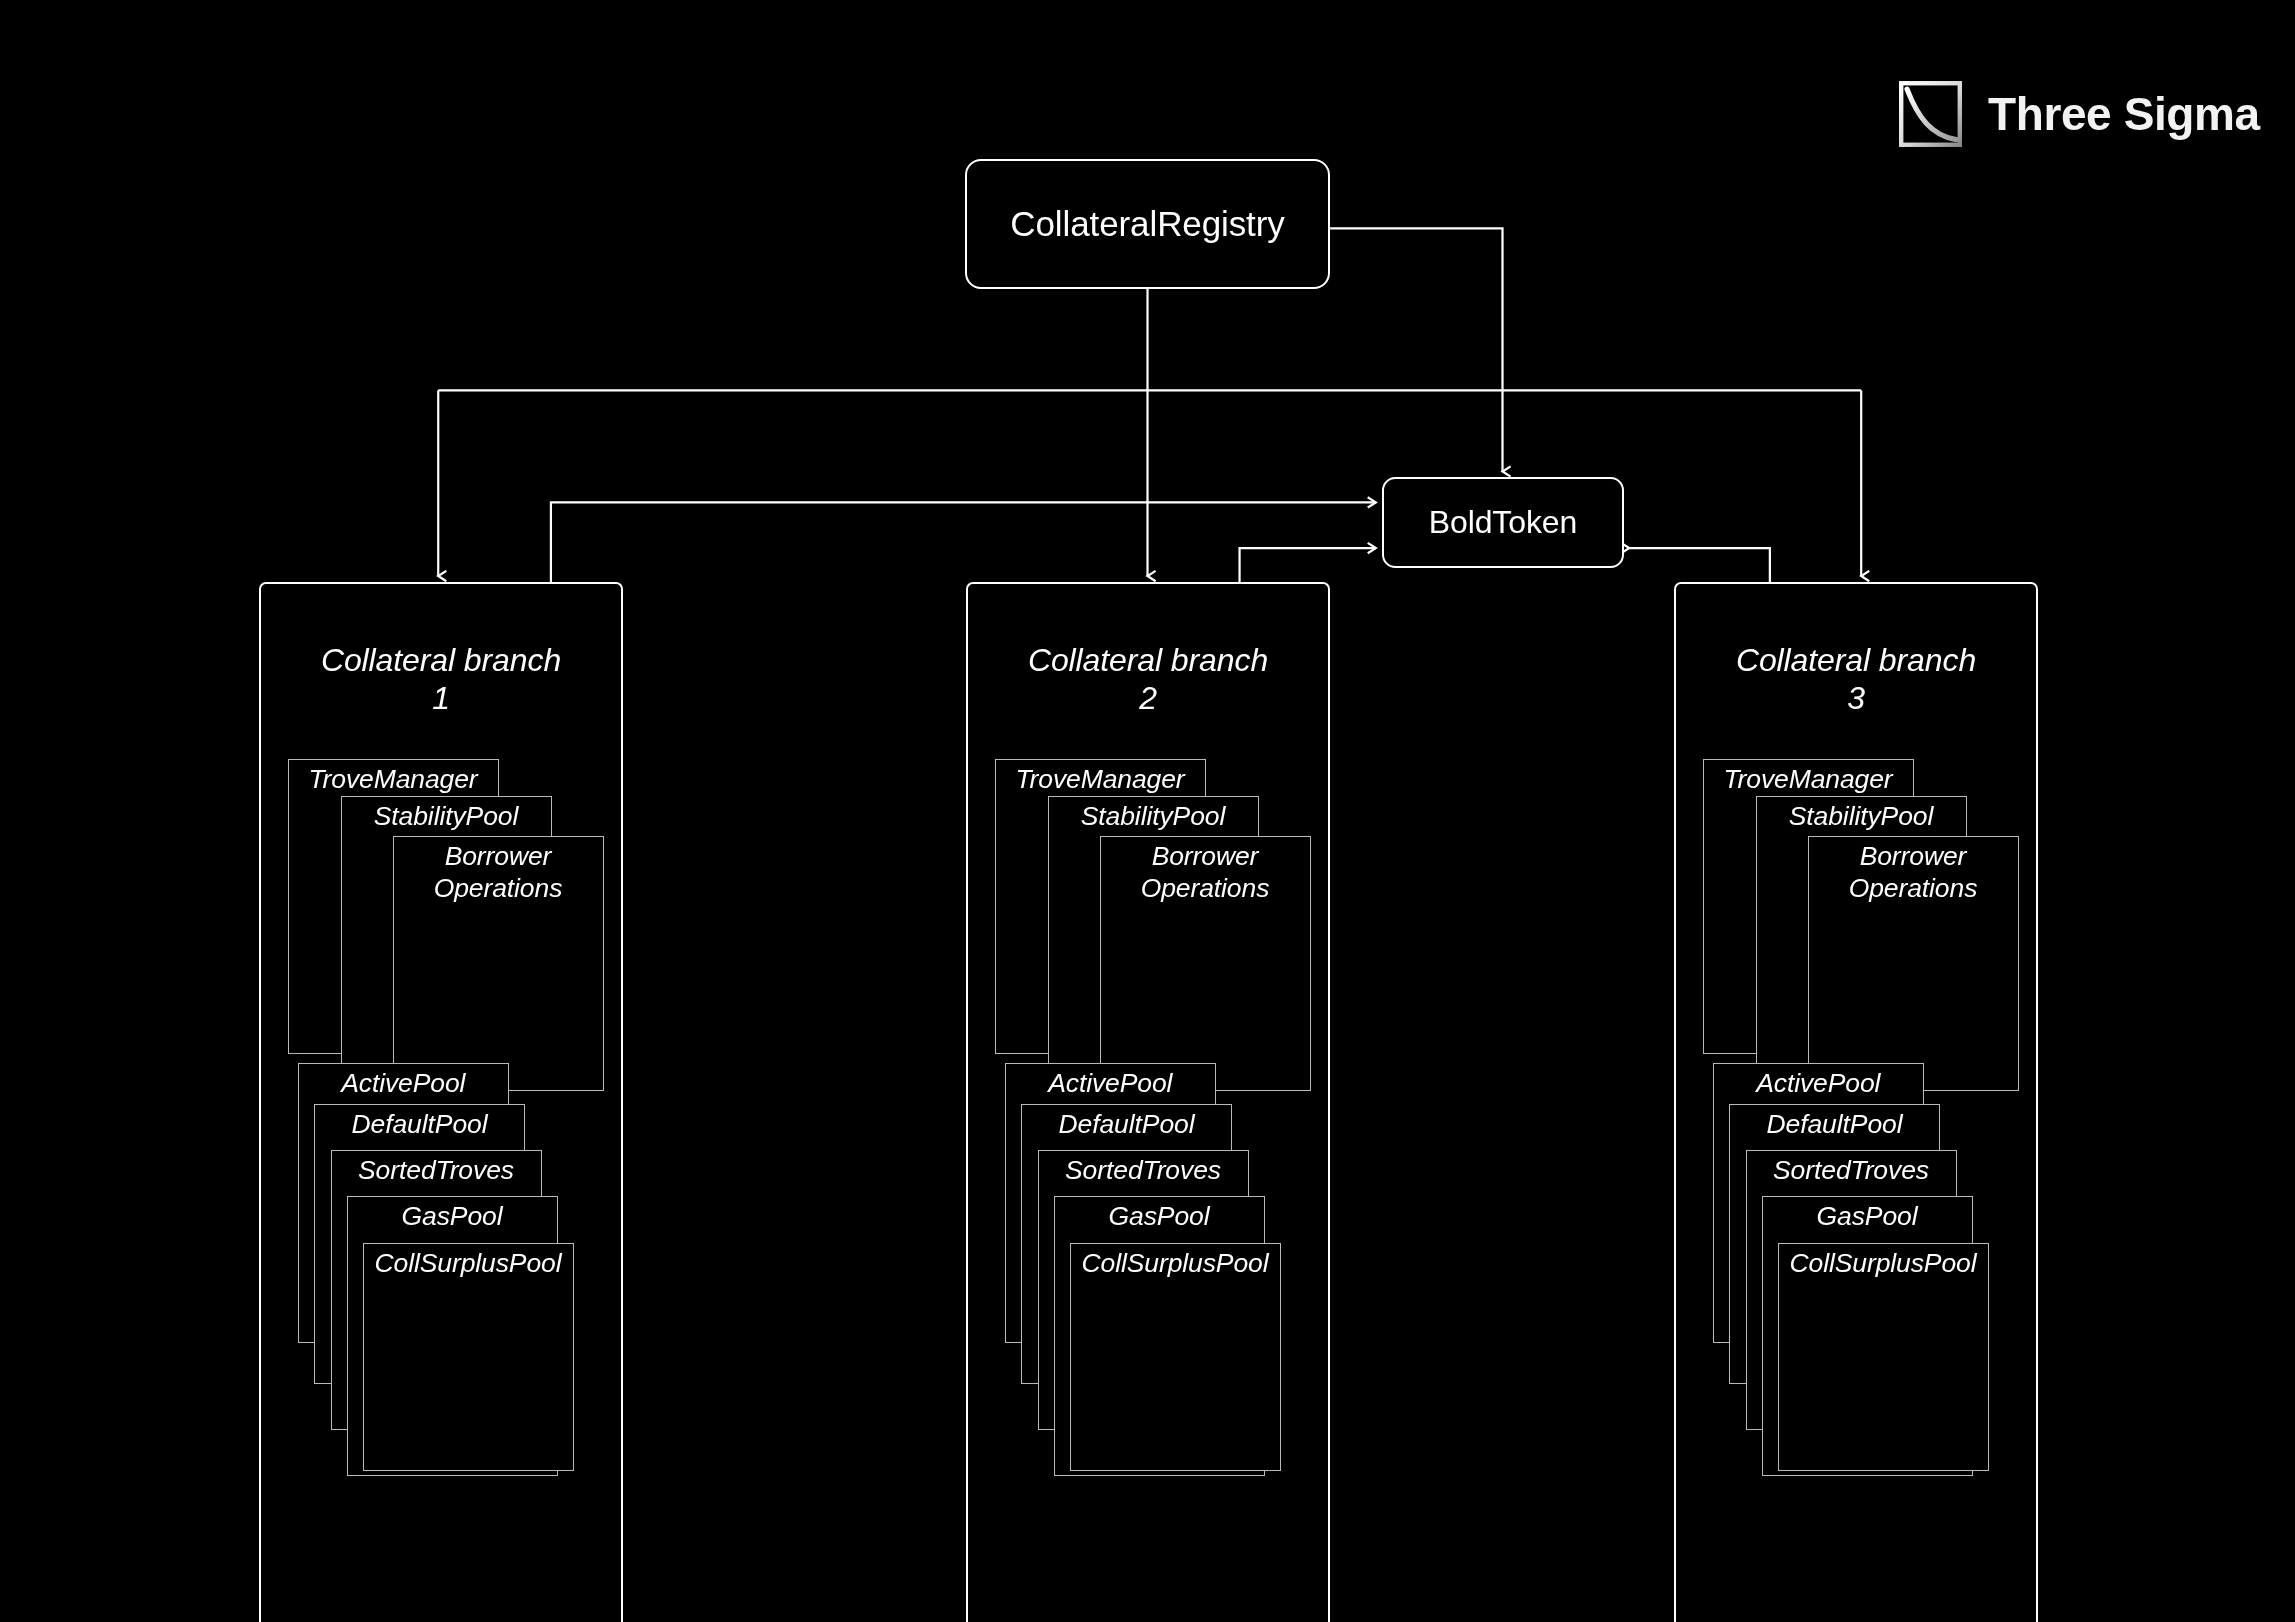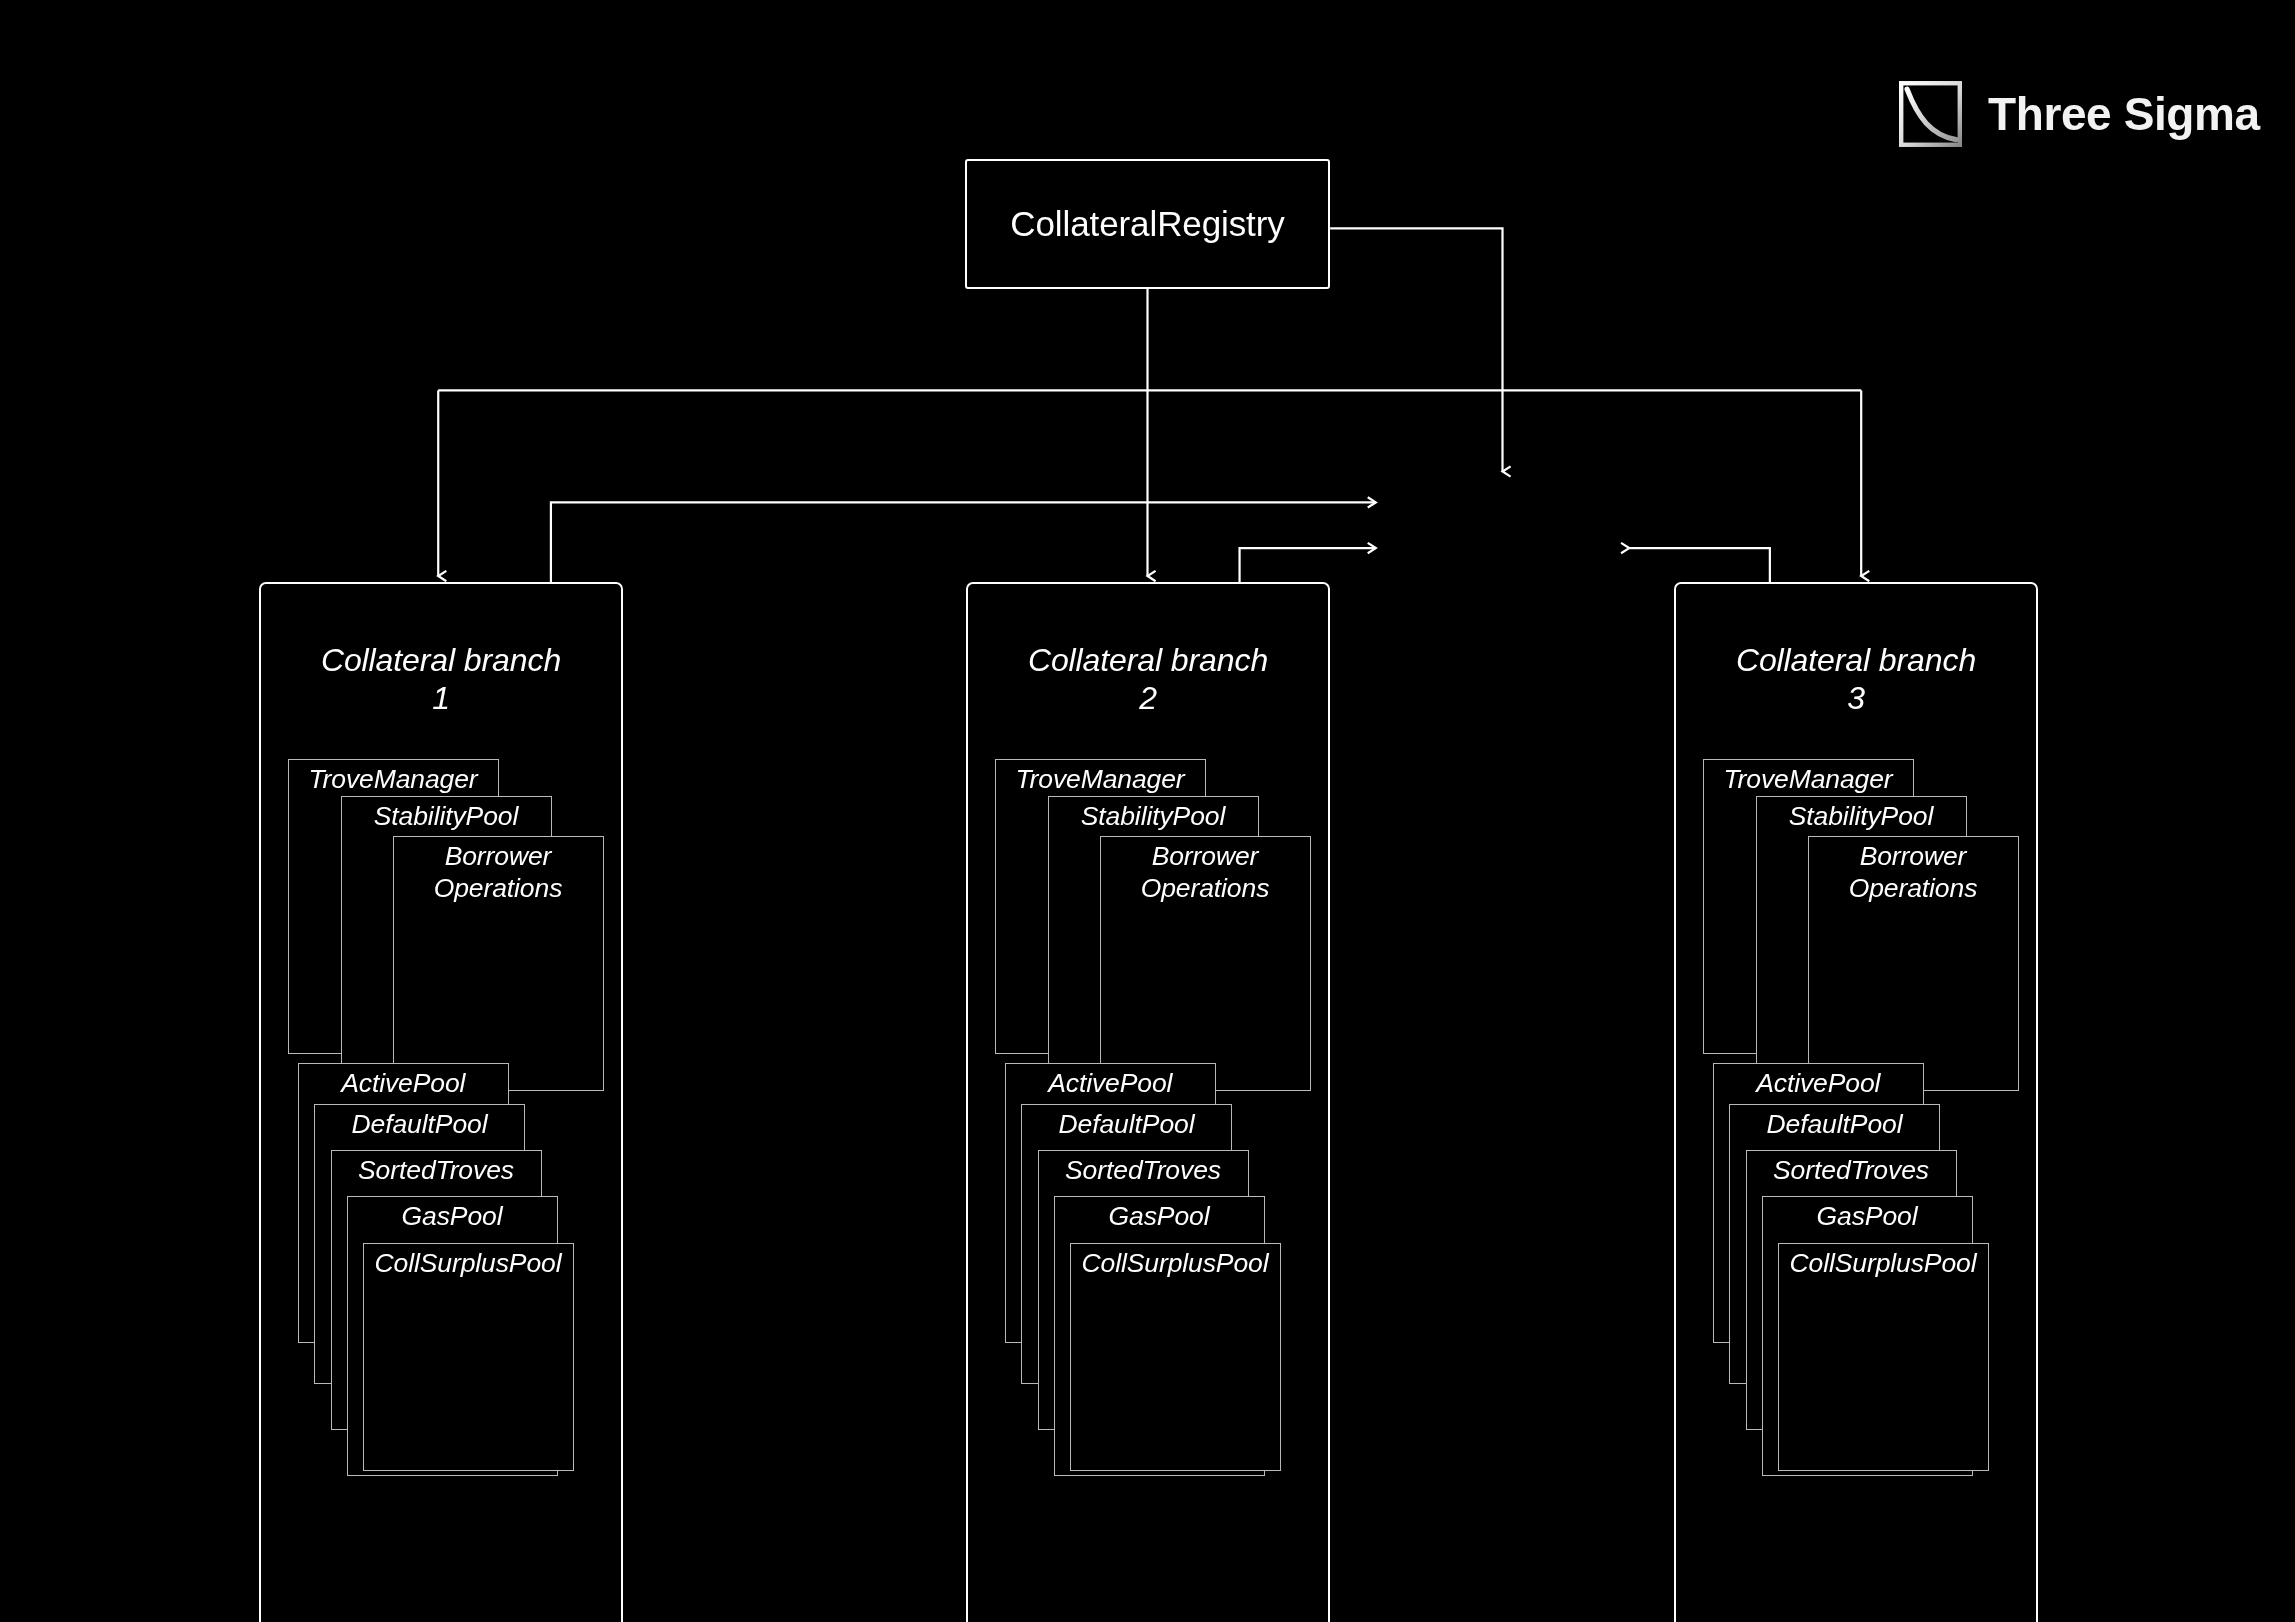--- a/index.html
+++ b/index.html
@@ -60,21 +60,21 @@
     stroke: #ffffff;
     stroke-width: 3;
     stroke-linecap: butt;
     stroke-linejoin: miter;
   }
 
   
   .node {
     position: absolute;
     border: 2.2px solid #ffffff;
-    border-radius: 3px;
+    border-radius: 16px;
     background: #000000;
     display: flex;
     align-items: center;
     justify-content: center;
     box-sizing: border-box;
   }
   .node-label {
     font-size: 35px;
     color: #ffffff;
     letter-spacing: -0.1px;
@@ -203,20 +203,23 @@
 
     <polyline points="1683,790 1683,744 1868,744" marker-end="url(#arrowRight)"></polyline>
 
     <polyline points="2403,790 2403,744 2212,744" marker-end="url(#arrowLeft)"></polyline>
   </svg>
 
   <div class="node" id="node-collateral-registry">
     <span class="node-label">CollateralRegistry</span>
   </div>
 
+  <div class="node" id="node-bold-token">
+    <span class="node-label">BoldToken</span>
+  </div>
 
   <div class="branch" id="branch-1">
     <div class="branch-title">
       <span>Collateral branch</span>
       <span class="branch-index">1</span>
     </div>
 
     <div class="stack stack-core">
       <div class="card" style="left:0px; top:0px; width:211px; height:295px;">
         <span class="card-label">TroveManager</span>

